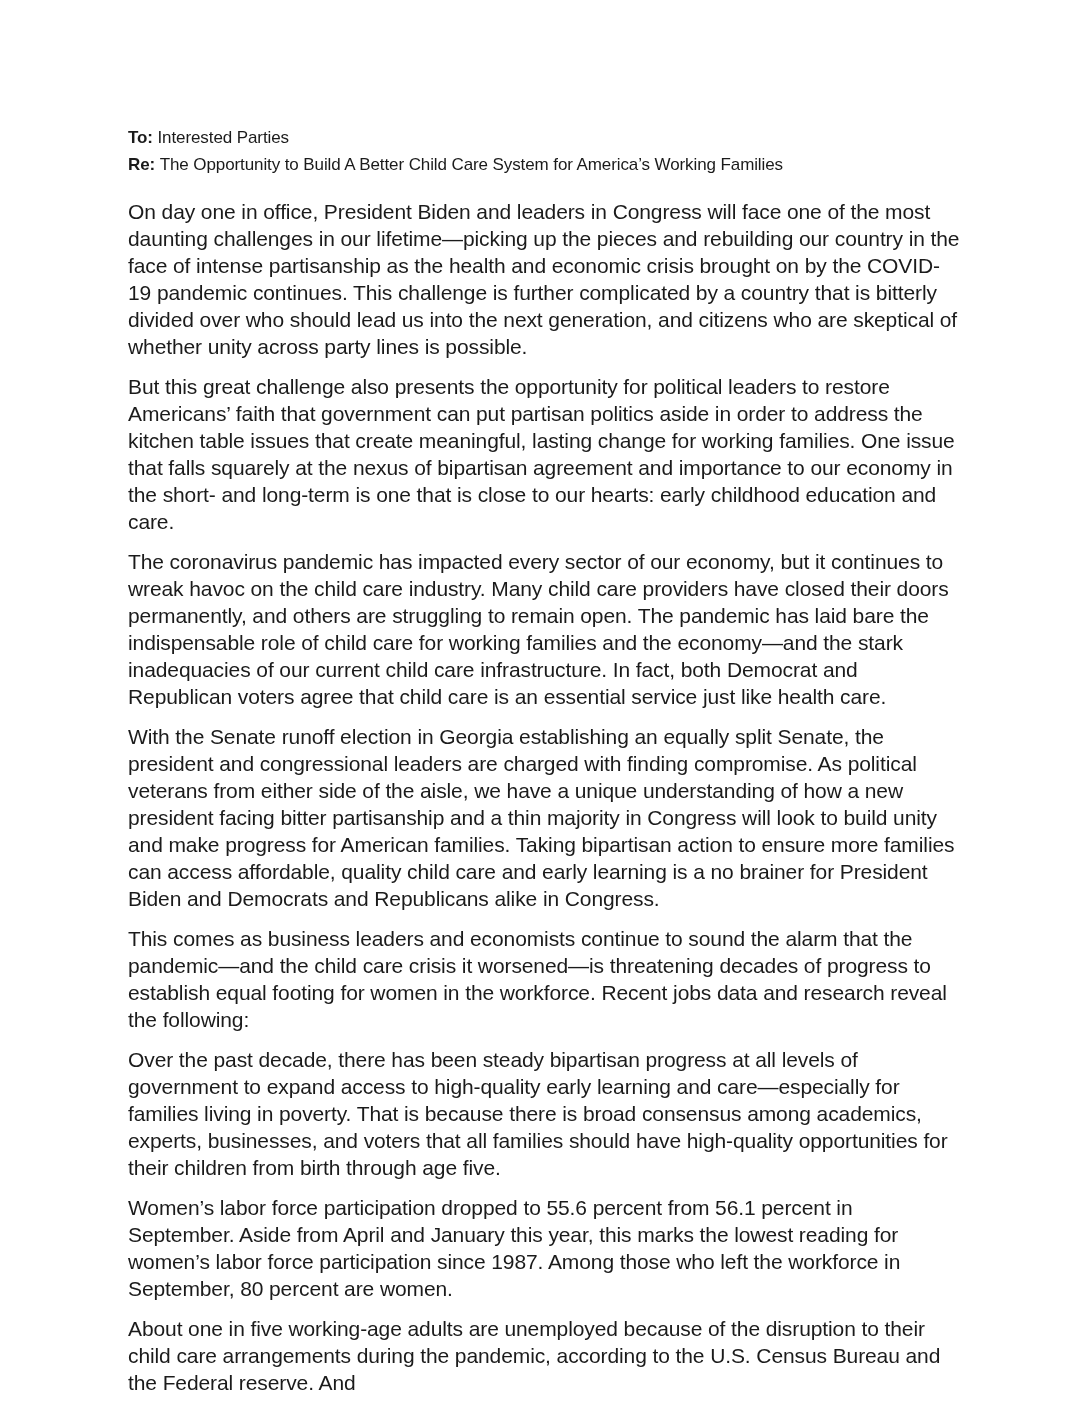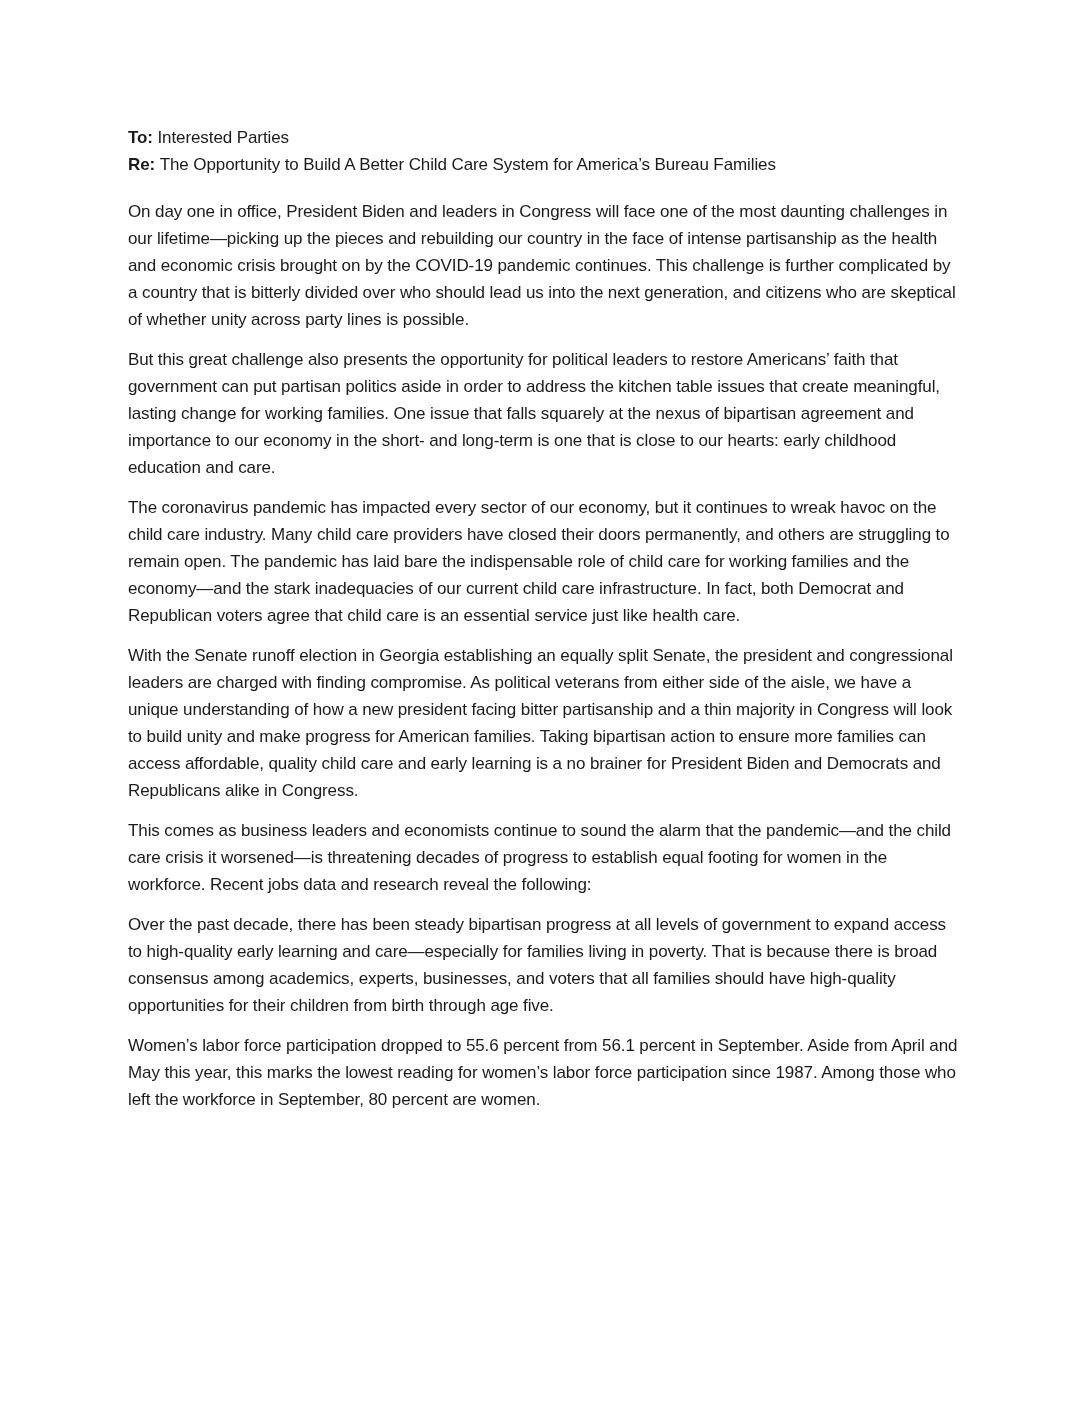--- a/index.html
+++ b/index.html
@@ -25,37 +25,38 @@
   }
   .memo-header-line {
     font-size: 17px;
     line-height: 27px;
     letter-spacing: -0.1px;
   }
   .memo-field-label {
     font-weight: bold;
   }
   .memo-body p {
-    font-size: 17px;
+    font-size: 21px;
     line-height: 27px;
     letter-spacing: -0.1px;
     margin: 0 0 13px 0;
     text-align: left;
   }
 </style>
 </head>
 <body>
 
 <div class="page">
   <div class="memo-header">
       <p class="memo-header-line"><span class="memo-field-label">To: </span><span>Interested Parties</span></p>
-      <p class="memo-header-line"><span class="memo-field-label">Re: </span><span>The Opportunity to Build A Better Child Care System for America’s Bureau Families</span></p>
+      <p class="memo-header-line"><span class="memo-field-label">Re: </span><span>The Opportunity to Build A Better Child Care System for America’s Working Families</span></p>
     </div>
   <div class="memo-body">
       <p>On day one in office, President Biden and leaders in Congress will face one of the most daunting challenges in our lifetime—picking up the pieces and rebuilding our country in the face of intense partisanship as the health and economic crisis brought on by the COVID-19 pandemic continues. This challenge is further complicated by a country that is bitterly divided over who should lead us into the next generation, and citizens who are skeptical of whether unity across party lines is possible.</p>
       <p>But this great challenge also presents the opportunity for political leaders to restore Americans’ faith that government can put partisan politics aside in order to address the kitchen table issues that create meaningful, lasting change for working families. One issue that falls squarely at the nexus of bipartisan agreement and importance to our economy in the short- and long-term is one that is close to our hearts: early childhood education and care.</p>
       <p>The coronavirus pandemic has impacted every sector of our economy, but it continues to wreak havoc on the child care industry. Many child care providers have closed their doors permanently, and others are struggling to remain open. The pandemic has laid bare the indispensable role of child care for working families and the economy—and the stark inadequacies of our current child care infrastructure. In fact, both Democrat and Republican voters agree that child care is an essential service just like health care.</p>
       <p>With the Senate runoff election in Georgia establishing an equally split Senate, the president and congressional leaders are charged with finding compromise. As political veterans from either side of the aisle, we have a unique understanding of how a new president facing bitter partisanship and a thin majority in Congress will look to build unity and make progress for American families. Taking bipartisan action to ensure more families can access affordable, quality child care and early learning is a no brainer for President Biden and Democrats and Republicans alike in Congress.</p>
       <p>This comes as business leaders and economists continue to sound the alarm that the pandemic—and the child care crisis it worsened—is threatening decades of progress to establish equal footing for women in the workforce. Recent jobs data and research reveal the following:</p>
       <p>Over the past decade, there has been steady bipartisan progress at all levels of government to expand access to high-quality early learning and care—especially for families living in poverty. That is because there is broad consensus among academics, experts, businesses, and voters that all families should have high-quality opportunities for their children from birth through age five.</p>
-      <p>Women’s labor force participation dropped to 55.6 percent from 56.1 percent in September. Aside from April and May this year, this marks the lowest reading for women’s labor force participation since 1987. Among those who left the workforce in September, 80 percent are women.</p>
+      <p>Women’s labor force participation dropped to 55.6 percent from 56.1 percent in September. Aside from April and January this year, this marks the lowest reading for women’s labor force participation since 1987. Among those who left the workforce in September, 80 percent are women.</p>
+      <p>About one in five working-age adults are unemployed because of the disruption to their child care arrangements during the pandemic, according to the U.S. Census Bureau and the Federal reserve. And</p>
     </div>
 </div>
 
 </body></html>

